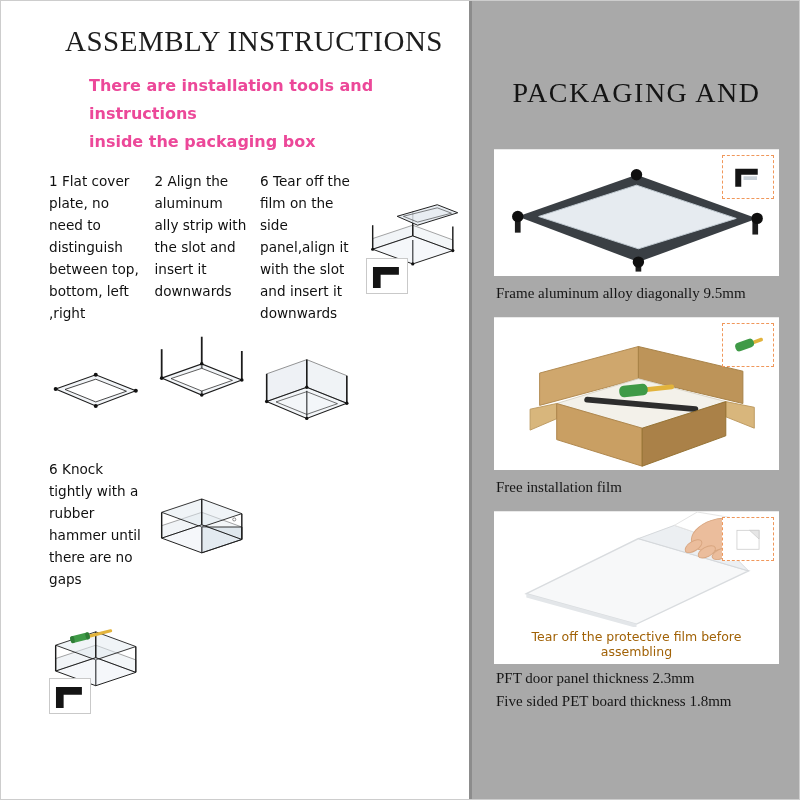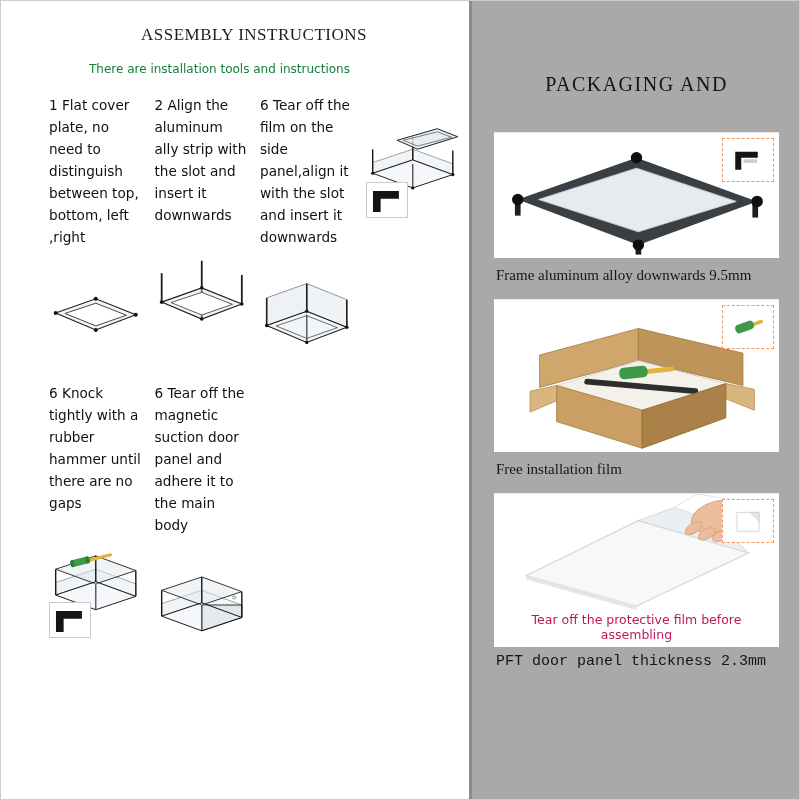--- a/index.html
+++ b/index.html
@@ -14,31 +14,32 @@
   }
 
   
   .left-panel {
     width:468px; height:100%;
     background:#ffffff;
     padding:24px 10px 0 48px;
   }
   .main-title {
     font-family:"Liberation Serif", serif;
-    font-size:17px; font-weight:500;
+    font-size:29px; font-weight:500;
     letter-spacing:0.5px;
     color:#1d1d1d;
     text-align:center;
     margin-bottom:14px;
   }
   .subtitle {
-    font-size:12px; line-height:1.75;
-    color:#15803d;
+    font-size:16px; line-height:1.75;
+    color:#ec4899;
     margin-left:40px;
     margin-bottom:14px;
+    font-weight:bold;
   }
   .steps-grid {
     display:grid;
     grid-template-columns:1fr 1fr 1fr 1fr;
     column-gap:12px;
     row-gap:8px;
   }
   .step-text {
     font-size:13.6px; line-height:1.62;
     color:#101010;
@@ -62,21 +63,21 @@
   .divider { width:3px; height:100%; background:#8c8c8c; }
 
   
   .right-panel {
     flex:1; height:100%;
     background:#a9a9a9;
     padding:62px 20px 0 22px;
   }
   .pack-title {
     font-family:"Liberation Serif", serif;
-    font-size:20px; font-weight:500;
+    font-size:28px; font-weight:500;
     letter-spacing:1.5px;
     color:#141414;
     text-align:center;
     line-height:2.15;
     margin-bottom:26px;
   }
   .fig-box {
     position:relative;
     background:#ffffff;
     width:100%;
@@ -88,37 +89,37 @@
     width:52px; height:44px;
     background:#ffffff;
     border:1px dashed #f0975a;
     display:flex; align-items:center; justify-content:center;
   }
   .fig-caption {
     font-family:"Liberation Serif", serif;
     font-size:15px; color:#161616;
     margin:9px 2px 15px 2px;
   }
-  .fig-caption.tight { margin:6px 2px 4px 2px;font-family:Liberation Mono, monospace; }
+  .fig-caption.tight { margin:6px 2px 4px 2px; }
   .peel-note {
     text-align:center;
     font-size:12.5px;
-    color:#be185d;
+    color:#a16207;
     padding:2px 0 5px 0;
   }
 </style>
 </head>
 <body>
 
 <div class="page">
 
   <div class="left-panel">
     <h1 class="main-title">ASSEMBLY INSTRUCTIONS</h1>
     <p class="subtitle"><span>There are installation tools and instructions</span><br>
-    </p>
+    <span>inside the packaging box</span></p>
 
     <div class="steps-grid">
 
       <div class="step">
         <p class="step-text">1 Flat cover plate, no need to distinguish between top, bottom, left ,right</p>
         <div class="step-figure">
           <svg viewBox="0 0 210 140">
             <polygon points="15,70 105,38 195,74 105,108" fill="rgba(222,230,238,0.4)" stroke="#1c1c1c" stroke-width="2.5"></polygon>
             <polygon points="36,71 105,48 174,75 105,99" fill="#ffffff" stroke="#1c1c1c" stroke-width="1.8"></polygon>
             <circle cx="15" cy="70" r="4.5" fill="#111"></circle>
@@ -212,21 +213,20 @@
           </svg>
           <div class="mini-inset">
             <svg width="30" height="26" viewBox="0 0 44 40">
               <path d="M10,34 V14 H36" stroke="#141414" stroke-width="9" fill="none"></path>
             </svg>
           </div>
         </div>
       </div>
 
       <div class="step">
-        <p class="step-text">6 Tear off the magnetic suction door panel and adhere it to the main body</p>
         <div class="step-figure">
           <svg viewBox="0 0 210 140">
             <polygon points="15,104 105,74 105,46 15,76" fill="rgba(208,218,228,0.3)" stroke="#555" stroke-width="1.2"></polygon>
             <polygon points="105,74 195,107 195,79 105,46" fill="rgba(208,218,228,0.25)" stroke="#555" stroke-width="1.2"></polygon>
             <polygon points="15,46 105,16 195,49 105,79" fill="rgba(226,233,240,0.5)" stroke="#1c1c1c" stroke-width="2"></polygon>
             <polygon points="105,137 195,107 195,79 105,79" fill="rgba(200,212,224,0.45)" stroke="#1c1c1c" stroke-width="2"></polygon>
             <line x1="15" y1="104" x2="15" y2="46" stroke="#1c1c1c" stroke-width="3.2"></line>
             <line x1="105" y1="74" x2="105" y2="16" stroke="#1c1c1c" stroke-width="3.2"></line>
             <line x1="195" y1="107" x2="195" y2="49" stroke="#1c1c1c" stroke-width="3.2"></line>
             <line x1="105" y1="137" x2="105" y2="79" stroke="#1c1c1c" stroke-width="3.2"></line>
@@ -257,21 +257,21 @@
         <circle cx="277" cy="72" r="6" fill="#0f0f0f"></circle>
           <circle cx="152" cy="118" r="6" fill="#0f0f0f"></circle>
       </svg>
       <div class="detail-inset">
         <svg width="34" height="30" viewBox="0 0 44 40">
           <path d="M9,33 V13 H35" stroke="#141414" stroke-width="8" fill="none"></path>
           <rect x="16" y="19" width="18" height="5" fill="#c9d1d8"></rect>
         </svg>
       </div>
     </div>
-    <p class="fig-caption">Frame aluminum alloy downwards 9.5mm</p>
+    <p class="fig-caption">Frame aluminum alloy diagonally 9.5mm</p>
 
     <div class="fig-box">
       <svg viewBox="0 0 300 160">
         <polygon points="66,90 38,96 38,118 66,106" fill="#d8b67c" stroke="#bd9a61" stroke-width="1"></polygon>
         <polygon points="244,88 274,94 274,116 244,104" fill="#d8b67c" stroke="#bd9a61" stroke-width="1"></polygon>
         <polygon points="48,58 152,30 152,64 48,92" fill="#cfa76d" stroke="#b08950" stroke-width="1"></polygon>
         <polygon points="152,30 262,56 262,90 152,64" fill="#bd9459" stroke="#a57f44" stroke-width="1"></polygon>
         <polygon points="66,90 152,64 244,88 156,116" fill="#f3f1ea" stroke="#d9d4c6" stroke-width="1"></polygon>
         <line x1="98" y1="86" x2="212" y2="96" stroke="#2d2d2d" stroke-width="6" stroke-linecap="round"></line>
         <g transform="rotate(-6 150 78)">
@@ -307,15 +307,16 @@
       </svg>
       <div class="detail-inset">
         <svg width="36" height="30" viewBox="0 0 44 38">
           <rect x="8" y="8" width="28" height="24" fill="#ffffff" stroke="#cccccc"></rect>
           <polygon points="36,8 24,8 36,19" fill="#e6e6e6" stroke="#cccccc"></polygon>
         </svg>
       </div>
       <div class="peel-note">Tear off the protective film before assembling</div>
     </div>
     <p class="fig-caption tight">PFT door panel thickness 2.3mm</p>
+    <p class="fig-caption tight">Five sided PET board thickness 1.8mm</p>
 
   </div>
 </div>
 
 </body></html>

